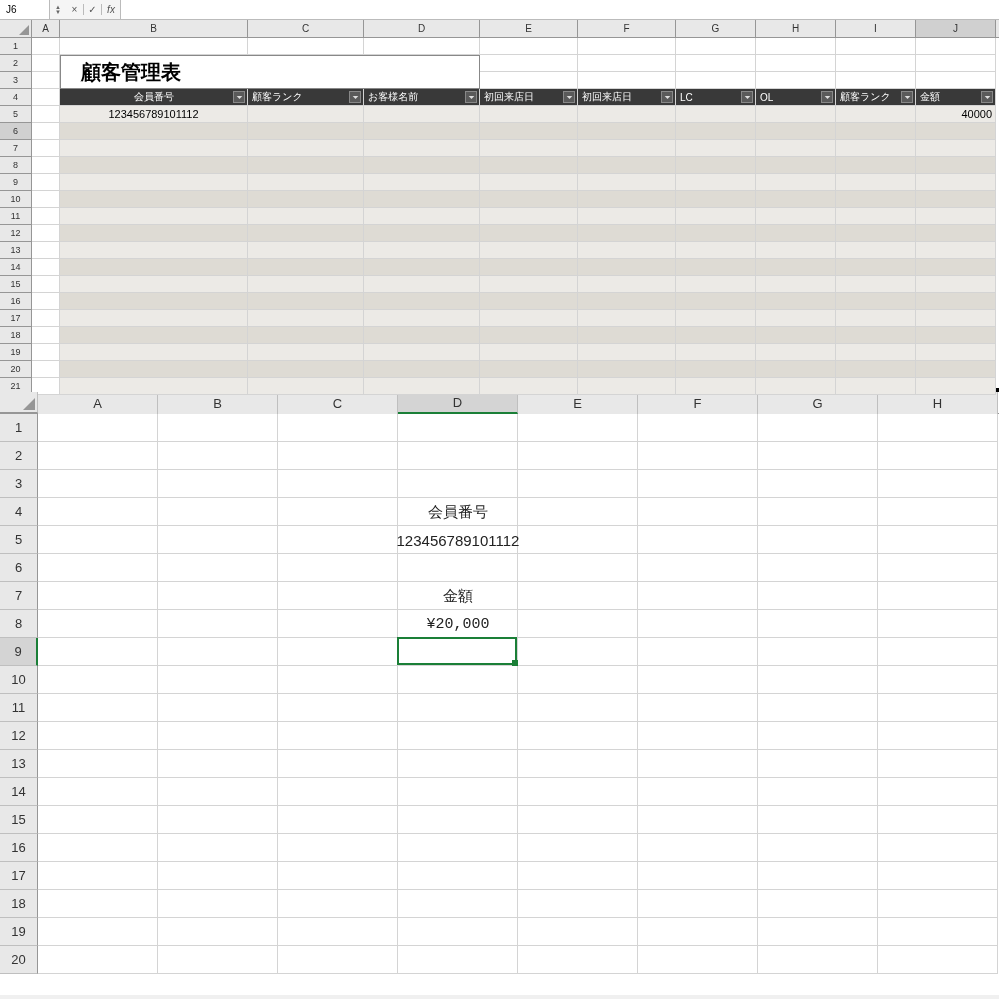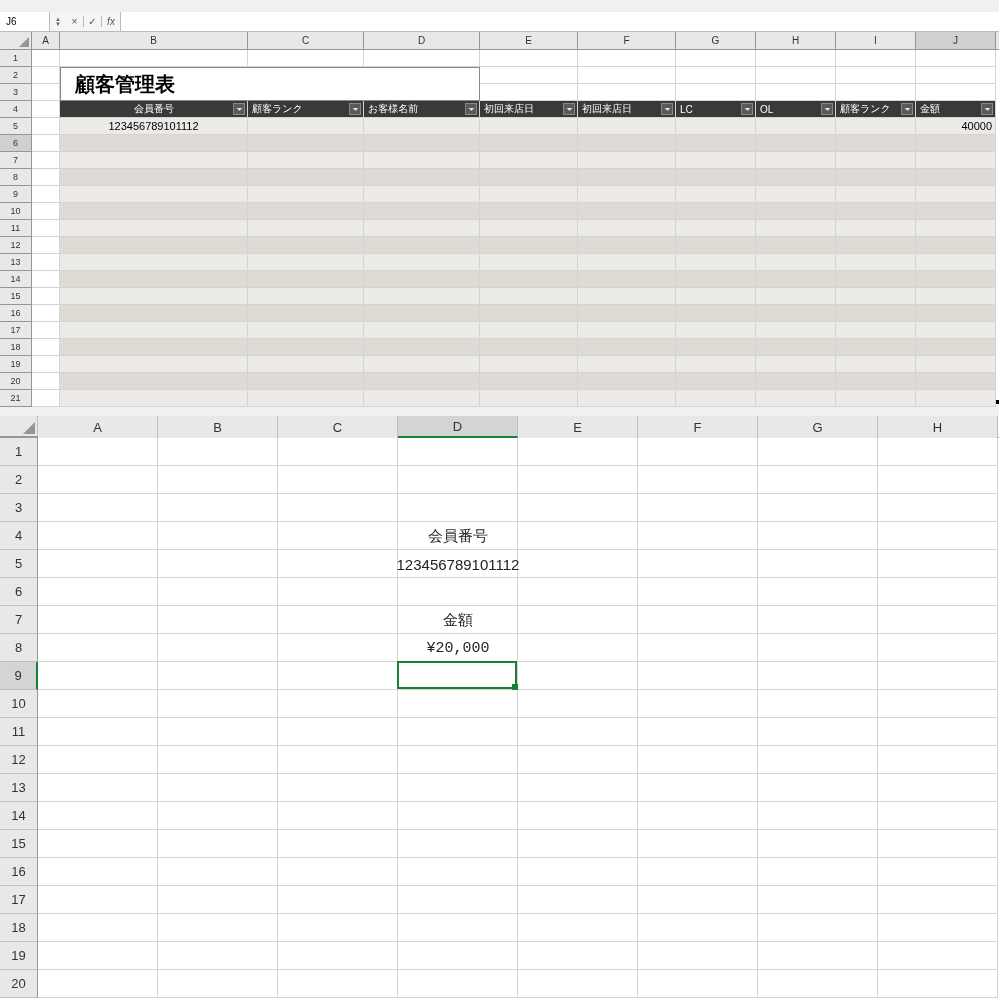--- a/index.html
+++ b/index.html
@@ -7,21 +7,20 @@
     margin: 0;
     font-family: "Meiryo", "Hiragino Sans", Arial, sans-serif;
     font-size: 11px;
     background: #f0f0f0;
     width: 999px;
     height: 999px;
     overflow: hidden;
   }
   .workbook-top, .workbook-bottom {
     background: #fff;
-    margin-top: 12px;
   }
   
   .workbook-top {
     height: 392px;
     border-bottom: 4px solid #000;
   }
   .namebox-row {
     display: flex;
     align-items: center;
     height: 20px;
@@ -54,21 +53,21 @@
   .cell { border-right:1px solid #d4d4d4; border-bottom:1px solid #d4d4d4; display:flex; align-items:center; padding:0 3px; overflow:hidden; white-space:nowrap; background:#fff;}
   
   .title-cell {
     position:absolute;
     background:#fff;
     border:1px solid #888;
     font-size:20px;
     font-weight:bold;
     display:flex;
     align-items:center;
-    padding-left:14px;
+    padding-left:20px;
   }
   
   .thead-cell { background:#393939 !important; color:#fff; font-size:10px; justify-content:flex-start; padding-left:4px; position:relative;}
   .filter-arrow { position:absolute; right:2px; top:2px; width:12px; height:12px; background:#5a5a5a; border:1px solid #888; display:flex; align-items:center; justify-content:center;}
   .filter-arrow svg { width:7px; height:7px; }
   .banded-even { background:#eceae6 !important; }
   .banded-odd  { background:#dedbd4 !important; }
   .selcol-hdr { background:#d0d0d0 !important; }
   .selrow-hdr { background:#d0d0d0 !important; }
   

